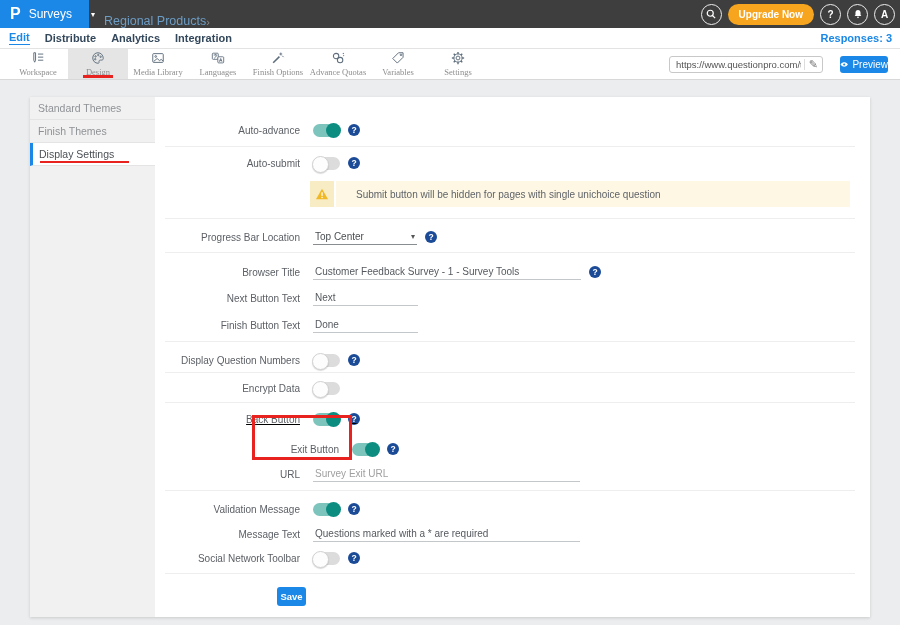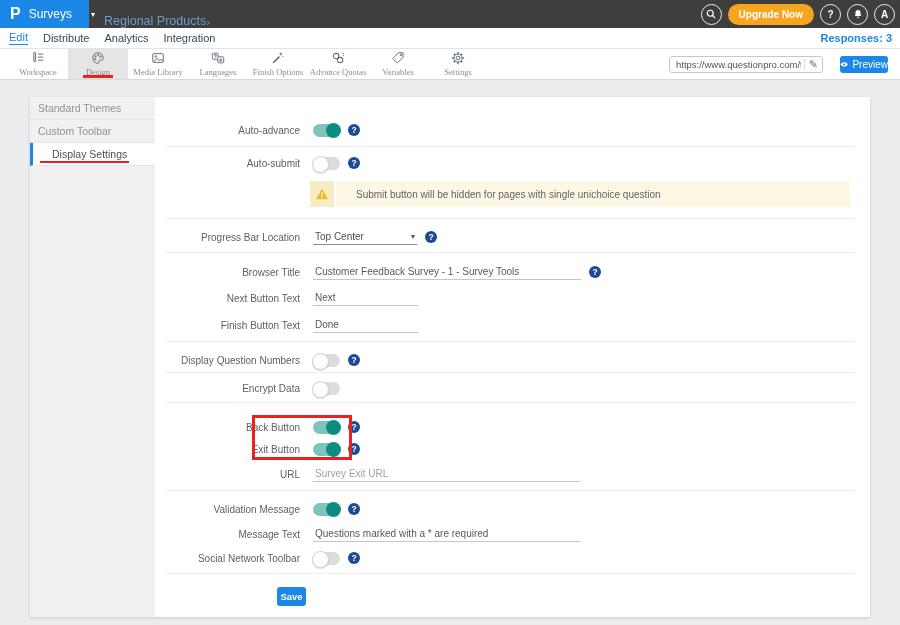--- a/index.html
+++ b/index.html
@@ -26,21 +26,21 @@
   .bc-current { color:#f5f5f5; }
   .top-right { position:absolute; right:5px; top:3px; height:22px; display:flex; align-items:center; gap:6px; }
   .circle-btn { width:21px; height:21px; border:1.5px solid #ededed; border-radius:50%;
     display:flex; align-items:center; justify-content:center; color:#fff; font-size:10px; font-weight:bold; cursor:pointer; }
   .upgrade-btn { height:21px; background:#f7a51f; border:none; border-radius:11px; color:#fff;
     font-size:10px; font-weight:bold; padding:0 11px; display:flex; align-items:center; cursor:pointer; font-family:inherit; }
 
   
   .navbar { position:absolute; top:28px; left:0; width:900px; height:21px; background:#fff;
     border-bottom:1px solid #e3e3e3; display:flex; align-items:center; z-index:4; }
-  .nav-item { font-size:11px; font-weight:normal; color:#33475b; margin-left:15px; cursor:pointer; padding-bottom:1px; }
+  .nav-item { font-size:11px; font-weight:bold; color:#33475b; margin-left:15px; cursor:pointer; padding-bottom:1px; }
   .nav-item:first-child { margin-left:9px; }
   .nav-item.active { color:#1b87e6; border-bottom:1px solid #1b87e6; }
   .responses { position:absolute; right:8px; color:#1b87e6; font-size:11px; font-weight:bold; }
 
   
   .toolbar { position:absolute; top:49px; left:0; width:900px; height:31px; background:#fff;
     border-bottom:1px solid #d8d8d8; z-index:3; }
   .tabs { position:absolute; left:8px; top:0; display:flex; height:30px; }
   .tab { width:60px; height:30px; display:flex; flex-direction:column; align-items:center;
     justify-content:center; gap:2px; cursor:pointer; position:relative; }
@@ -57,21 +57,21 @@
     border:none; border-radius:3px; color:#fff; font-size:10px; display:flex; align-items:center;
     justify-content:center; gap:4px; cursor:pointer; font-family:inherit; }
 
   
   .card { position:absolute; left:30px; top:97px; width:840px; height:520px; background:#fff;
     box-shadow:0 1px 3px rgba(0,0,0,.15); }
 
   .sidebar { position:absolute; left:0; top:0; width:125px; height:520px; background:#f1f1f2; }
   .side-item { height:23px; border-bottom:1px solid #e4e4e4; display:flex; align-items:center;
     padding-left:8px; font-size:10.5px; color:#8f9295; cursor:pointer; position:relative; }
-  .side-item.active { background:#fff; color:#4b5055; border-left:3.5px solid #1b87e6; padding-left:19px; }
+  .side-item.active { background:#fff; color:#4b5055; border-left:3.5px solid #1b87e6; padding-left:6px; }
   .annot-underline-display { position:absolute; left:7px; bottom:2px; width:89px; height:2px; background:#e8231f; }
 
   .main { position:absolute; left:125px; top:0; width:715px; height:520px; }
   .sep { position:absolute; left:10px; width:690px; height:1px; background:#eeeeef; }
 
   .frow { position:absolute; left:0; height:20px; display:flex; align-items:center; width:700px; }
   .flabel { width:145px; text-align:right; font-size:10px; color:#5c6066; }
   .fctrl { margin-left:13px; display:flex; align-items:center; gap:8px; }
 
   .tgl { width:27px; height:13px; border-radius:7px; position:relative; cursor:pointer; flex:none; }
@@ -281,21 +281,21 @@
   </button>
 </div>
 
 <div class="card">
 
   <div class="sidebar">
     <div class="side-item">
       <span>Standard Themes</span>
     </div>
     <div class="side-item">
-      <span>Custom Toolbar</span>
+      <span>Finish Themes</span>
     </div>
     <div class="side-item active">
       <span>Display Settings</span>
       <span class="annot-underline-display"></span>
     </div>
   </div>
 
   <div class="main">
 
     <div class="frow" style="top:23px;">
@@ -374,29 +374,29 @@
     <div class="frow" style="top:281px;">
       <span class="flabel">Encrypt Data</span>
       <span class="fctrl">
         <span class="tgl off"></span>
       </span>
     </div>
     <div class="sep" style="top:305px;"></div>
 
     <div class="annot-box"></div>
 
-    <div class="frow" style="top:320px;">
+    <div class="frow" style="top:312px;text-decoration:underline;">
       <span class="flabel">Back Button</span>
       <span class="fctrl">
         <span class="tgl on"></span>
         <span class="help">?</span>
       </span>
     </div>
 
-    <div class="frow" style="top:342px;">
+    <div class="frow" style="top:342px;padding-left:39px;">
       <span class="flabel">Exit Button</span>
       <span class="fctrl">
         <span class="tgl on"></span>
         <span class="help">?</span>
       </span>
     </div>
 
     <div class="frow" style="top:367px;">
       <span class="flabel">URL</span>
       <span class="fctrl">

